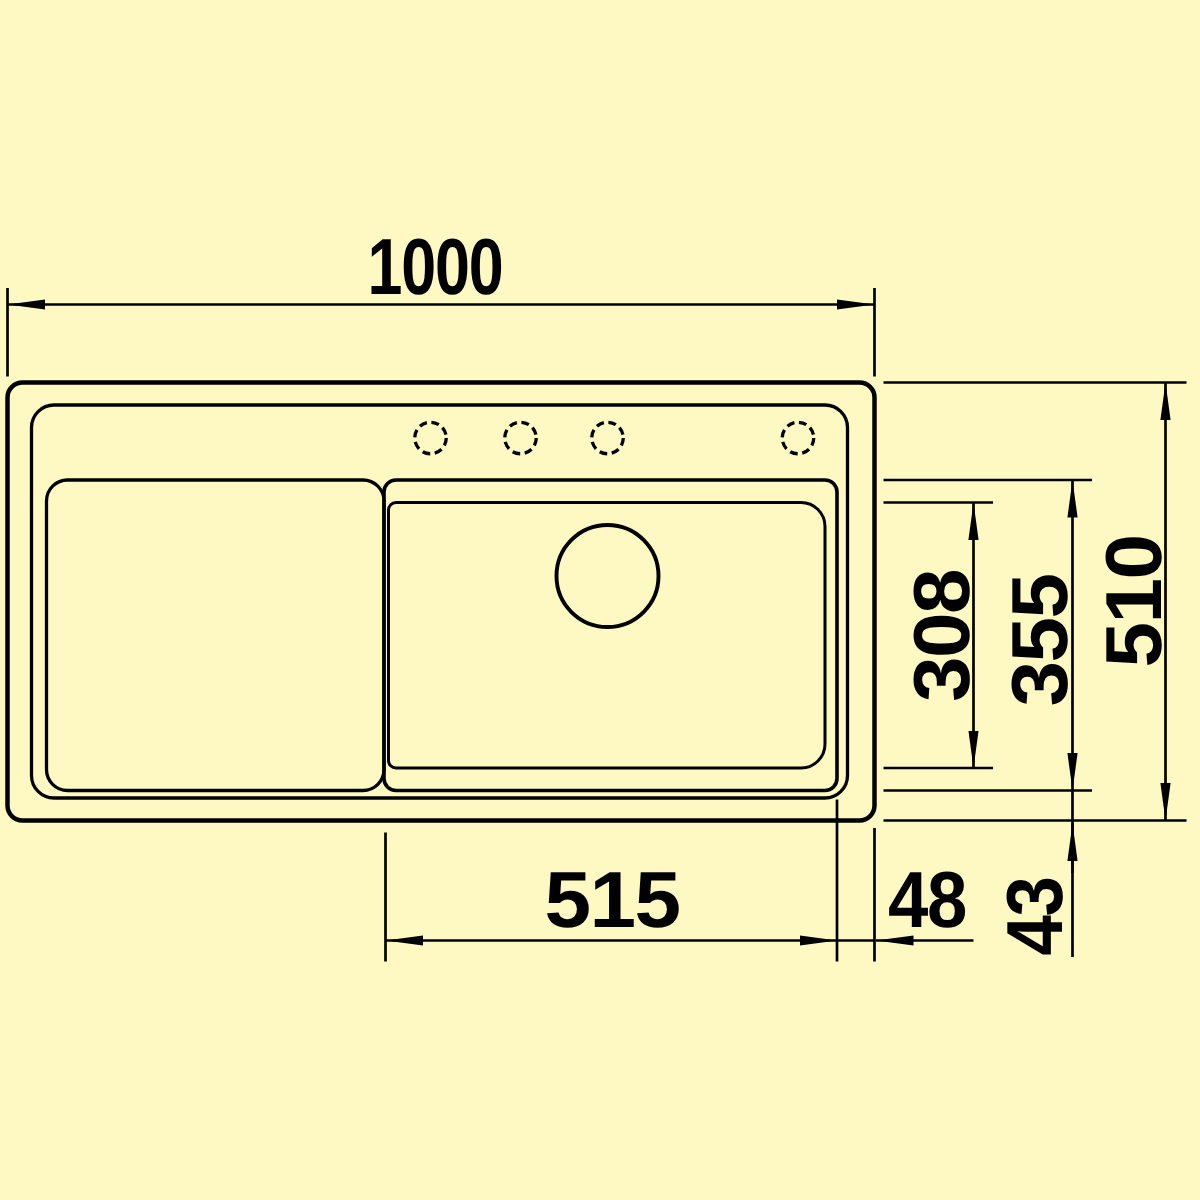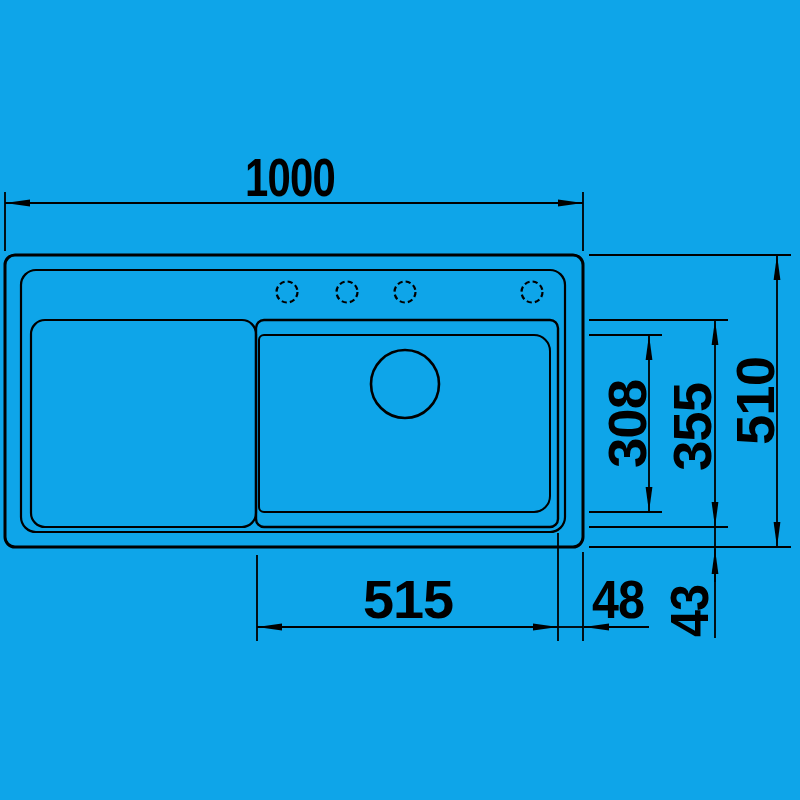--- a/index.html
+++ b/index.html
@@ -7,21 +7,21 @@
     padding: 0;
     width: 800px;
     height: 800px;
     background: #ffffff;
     font-family: "Liberation Sans", sans-serif;
   }
   #stage {
     position: relative;
     width: 800px;
     height: 800px;
-    background: #0ea5e9;
+    background: #fef9c3;
     overflow: hidden;
   }
   svg { display: block; }
   .outline   { fill: none; stroke: #000000; stroke-width: 3;   }
   .rim       { fill: none; stroke: #000000; stroke-width: 2.2; }
   .board     { fill: none; stroke: #000000; stroke-width: 2.2; }
   .bowl      { fill: none; stroke: #000000; stroke-width: 2.4; }
   .bowlin    { fill: none; stroke: #000000; stroke-width: 2;   }
   .drain     { fill: none; stroke: #000000; stroke-width: 2.6; }
   .taphole   { fill: none; stroke: #000000; stroke-width: 2.2; stroke-dasharray: 5.2 3.1; }

